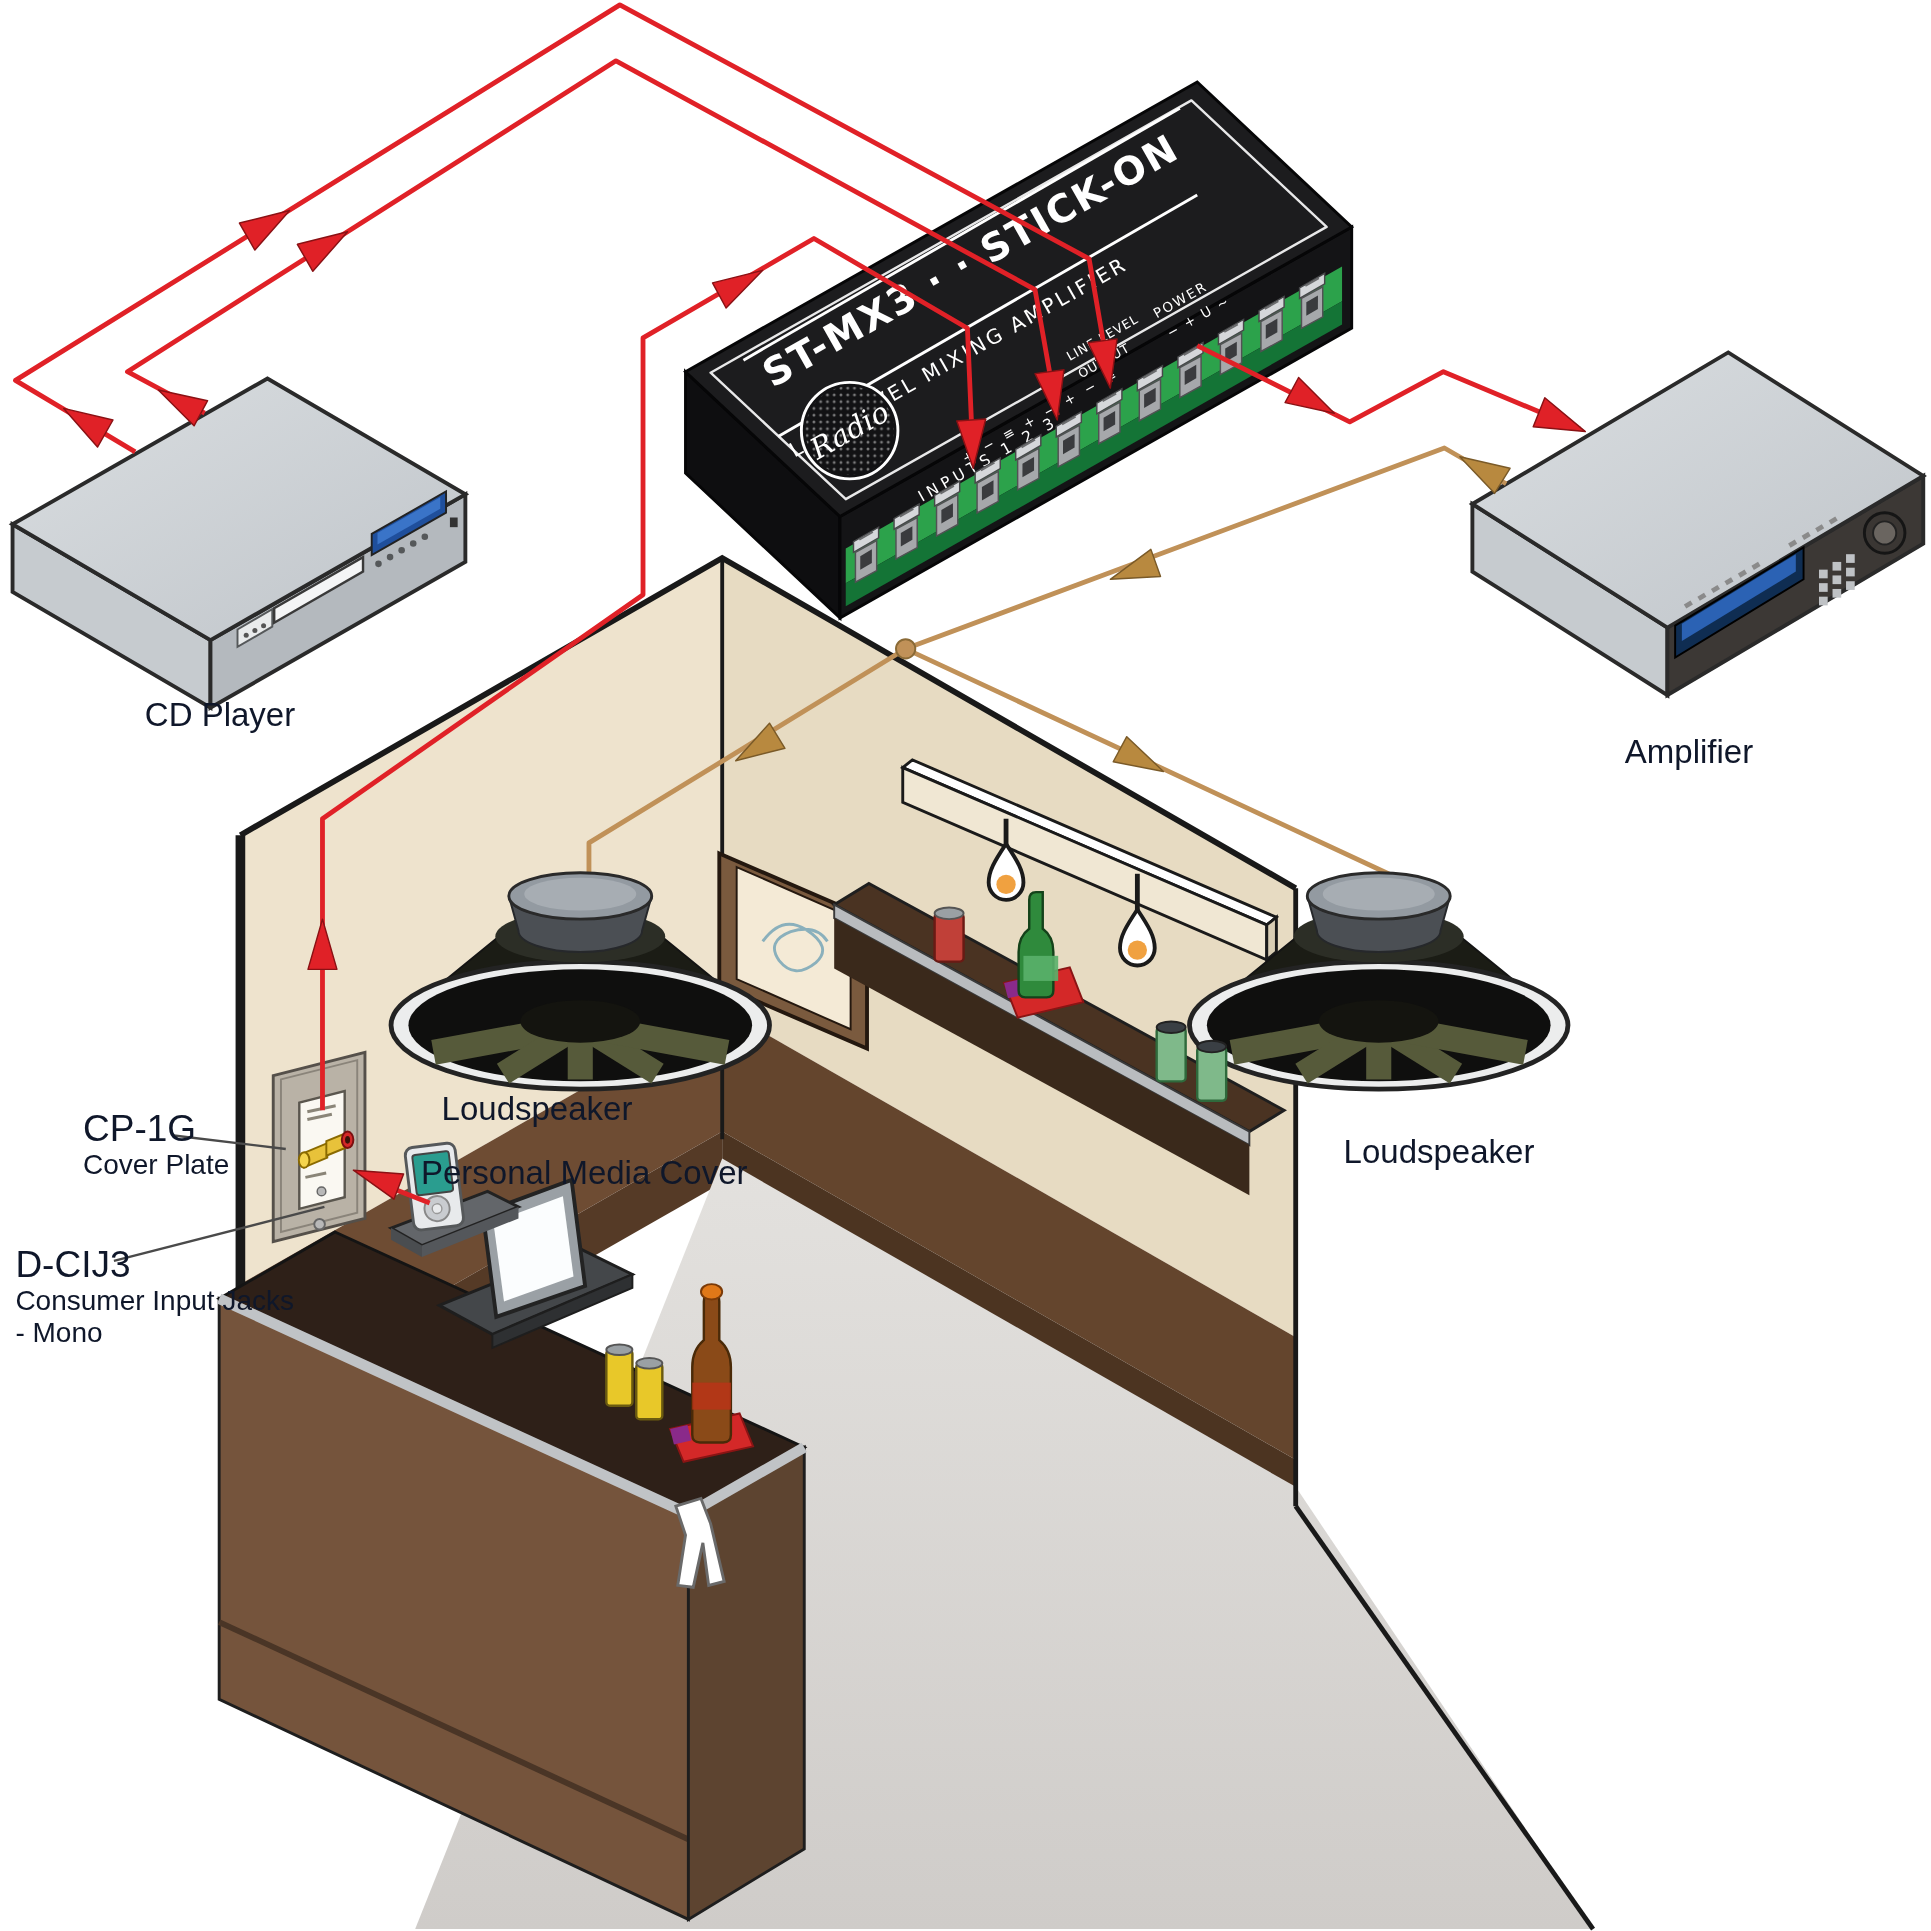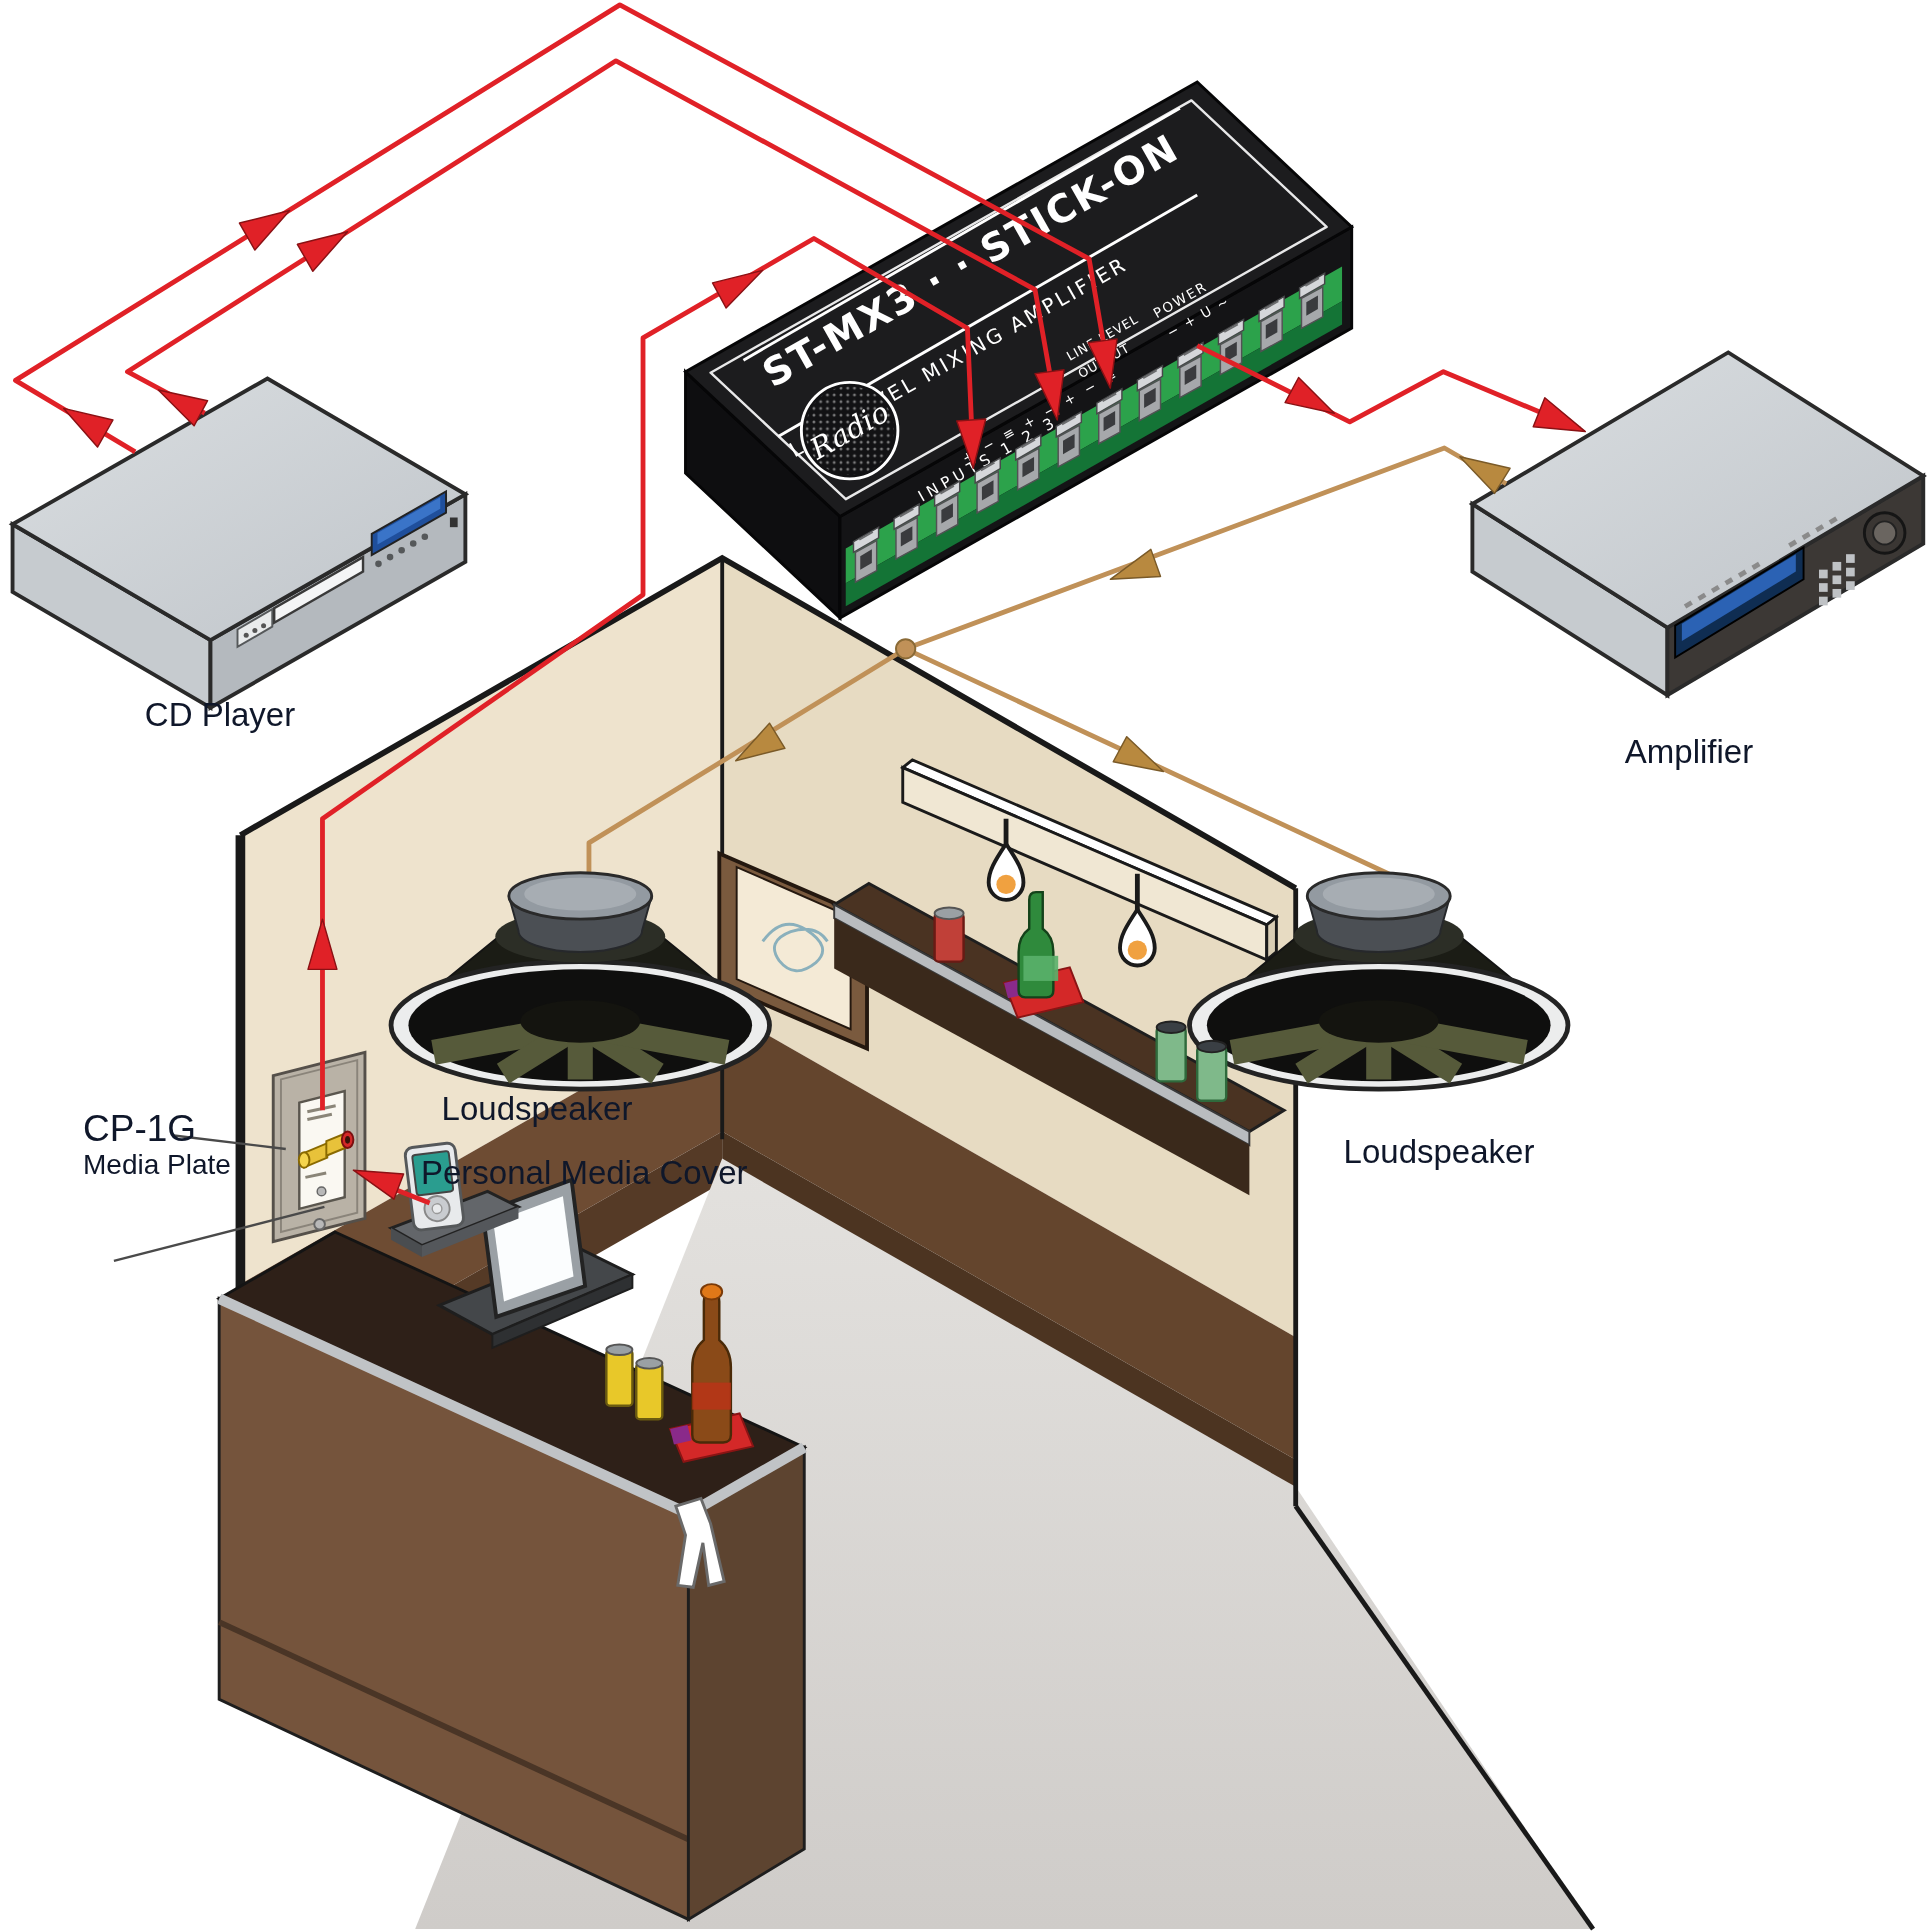--- a/index.html
+++ b/index.html
@@ -320,18 +320,23 @@
 </svg>
 
 <div class="lbl dev center" style="left:114px;top:697px;width:212px;">CD Player</div>
 <div class="lbl dev center" style="left:1583px;top:734px;width:212px;">Amplifier</div>
 <div class="lbl dev center" style="left:431px;top:1091px;width:212px;">Loudspeaker</div>
 <div class="lbl dev center" style="left:1323px;top:1134px;width:232px;">Loudspeaker</div>
 <div class="lbl dev" style="left:421px;top:1155px;">Personal Media Cover</div>
 
 <div class="lbl" style="left:83px;top:1108px;">
   <div class="callout-model">CP-1G</div>
-  <div class="callout-desc">Media Plate</div>
+  <div class="callout-desc">Cover Plate</div>
 </div>
 
-
+<div class="lbl" style="left:15.4px;top:1244px;">
+  <div class="callout-model">D-CIJ3</div>
+  <div class="callout-desc">Consumer Input Jacks</div>
+  <div class="callout-desc">- Mono</div>
 </div>
 
+</div>
+
 
 </body></html>

